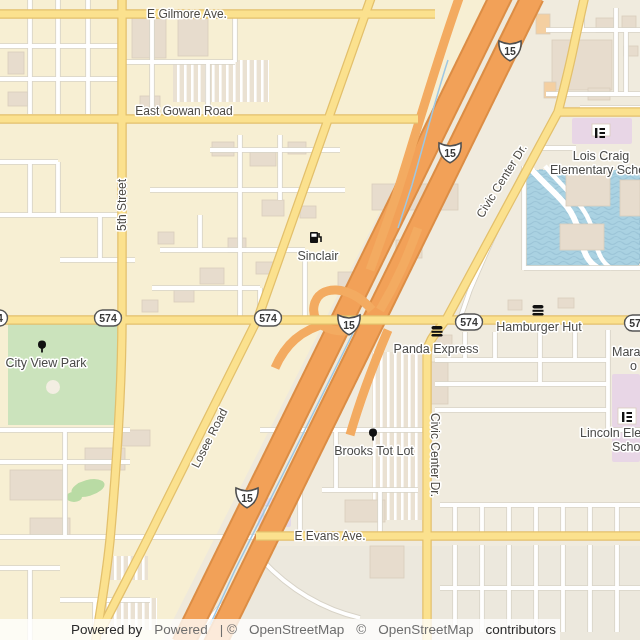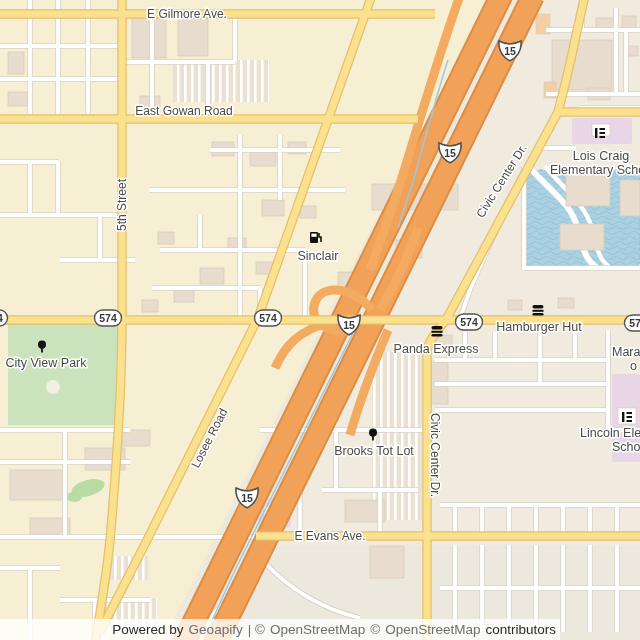--- a/index.html
+++ b/index.html
@@ -3,21 +3,21 @@
 <meta charset="utf-8">
 <style>
   html,body{margin:0;padding:0;}
   body{width:640px;height:640px;overflow:hidden;font-family:"Liberation Sans",sans-serif;}
   #map{position:relative;width:560px;height:640px;background:#86efac;}
   #map svg{display:block;}
   .attrib{
     position:absolute;left:0;right:0;bottom:0;height:21px;
     background:rgba(255,255,255,0.78);
     display:flex;align-items:center;justify-content:flex-end;
-    gap:5px;padding-right:4px;font-size:13.5px;color:#2b2b2b;z-index:5;
+    gap:12px;padding-right:4px;font-size:13.5px;color:#2b2b2b;z-index:5;
     white-space:nowrap;
   }
   .attrib .lnk{color:#6e6e6e;text-decoration:none;cursor:pointer;}
   .attrib .gray{color:#6e6e6e;}
   text{font-family:"Liberation Sans",sans-serif;}
   .rlabel{fill:#4d4a44;font-size:12px;paint-order:stroke;stroke:#ffffff;stroke-width:3px;stroke-linejoin:round;}
   .plabel{fill:#4a4a48;font-size:12.5px;paint-order:stroke;stroke:#ffffff;stroke-width:3px;stroke-linejoin:round;}
   .shieldtxt{fill:#383838;font-size:10.5px;font-weight:bold;text-anchor:middle;}
 </style>
 </head>
@@ -275,20 +275,20 @@
     <text class="plabel" x="550" y="174">Elementary Scho</text>
     <text class="plabel" x="580" y="437">Lincoln Ele</text>
     <text class="plabel" x="612" y="451">Schoo</text>
     <text class="plabel" x="612" y="356">Mara</text>
     <text class="plabel" x="630" y="370">o</text>
   </g>
 </svg>
 
   <div class="attrib">
     <span>Powered by</span>
-    <a class="lnk">Geoapify</a>
+    <a class="lnk">Powered</a>
     <span class="gray">| ©</span>
     <a class="lnk">OpenStreetMap</a>
     <span class="gray">©</span>
     <a class="lnk">OpenStreetMap</a>
     <span>contributors</span>
   </div>
 </div>
 
 </body></html>

